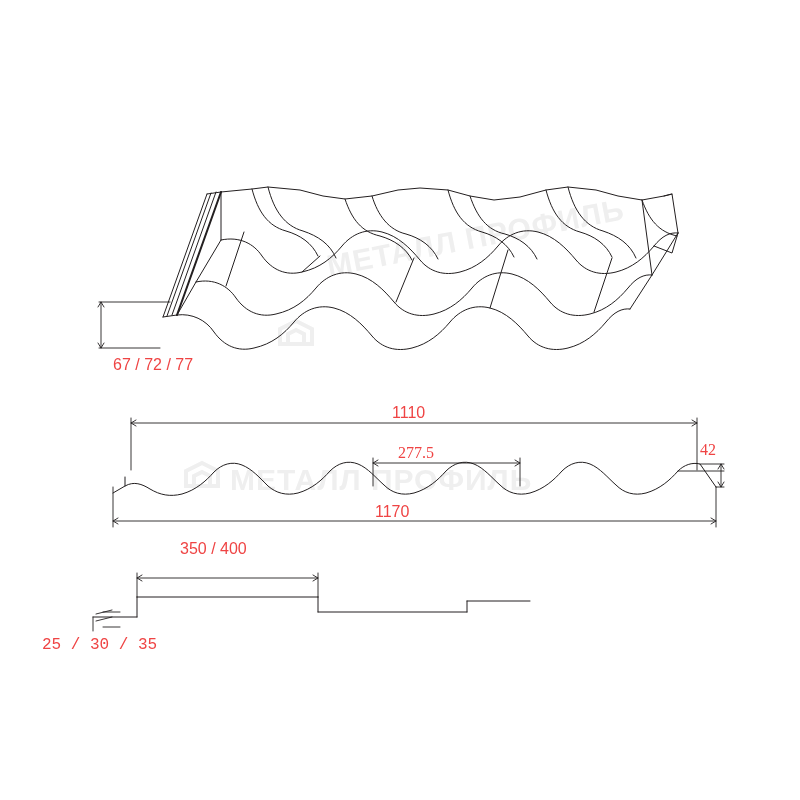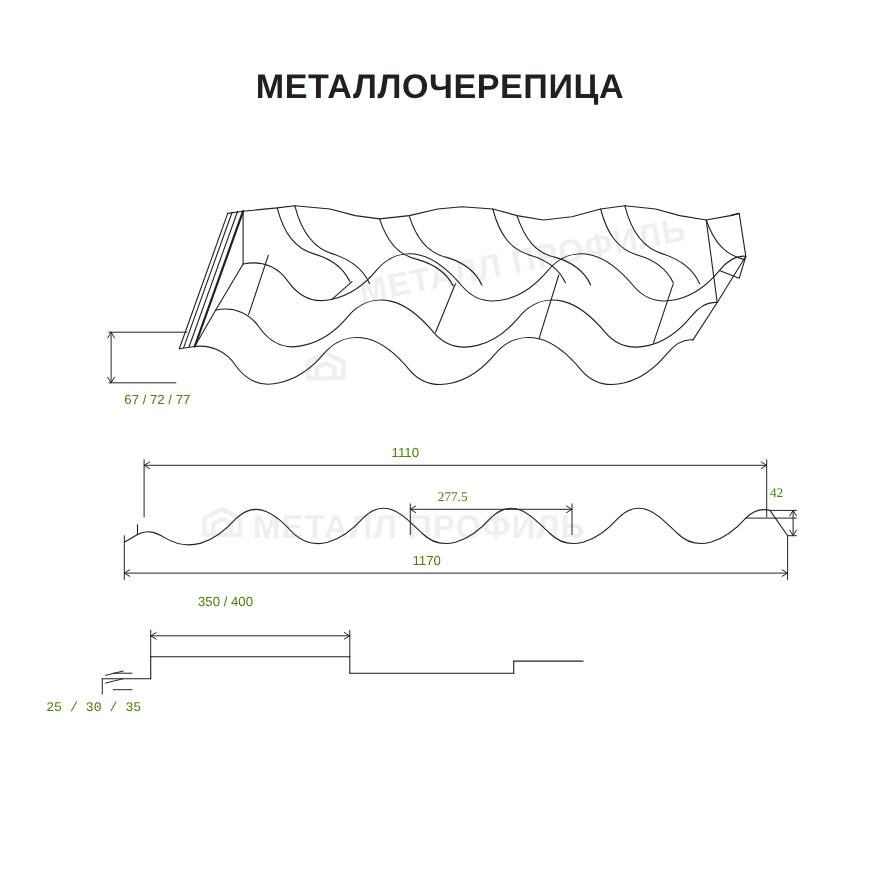--- a/index.html
+++ b/index.html
@@ -38,22 +38,22 @@
   }
   .title-sub {
     font-size: 15px;
     font-weight: bold;
     letter-spacing: 0.6px;
     color: #231f20;
     margin-top: 11px;
   }
   .dim-label {
     position: absolute;
-    font-size: 12px;
-    color: #4d7c0f;
+    font-size: 16px;
+    color: #ef4444;
     white-space: nowrap;
   }
   .wm {
     position: absolute;
     font-size: 30px;
     font-weight: bold;
     color: #efefef;
     letter-spacing: 1px;
     white-space: nowrap;
     pointer-events: none;
@@ -200,22 +200,21 @@
       <path d="M103 627 L120 627"></path>
       <path d="M103 612 L120 612"></path>
       <path d="M96 614 L112 610"></path>
       <path d="M96 621 L112 617"></path>
     </g>
 
   </g>
 </svg>
 
 <div class="title-block">
-  <div class="title-main">МЕТАЛЛОЧЕРЕПИЦА</div>
 </div>
 
 <div class="dim-label" style="left:113px; top:356px;">67 / 72 / 77</div>
-<div class="dim-label" style="left:356px; top:404px;">1110</div>
+<div class="dim-label" style="left:392px; top:404px;">1110</div>
 <div class="dim-label" style="left:398px; top:444px;font-family:Liberation Serif, serif;">277.5</div>
 <div class="dim-label" style="left:375px; top:503px;">1170</div>
 <div class="dim-label" style="left:700px; top:441px;font-family:Liberation Serif, serif;">42</div>
 <div class="dim-label" style="left:180px; top:540px;">350 / 400</div>
 <div class="dim-label" style="left:42px; top:636px;font-family:Liberation Mono, monospace;">25 / 30 / 35</div>
 
 </body></html>

